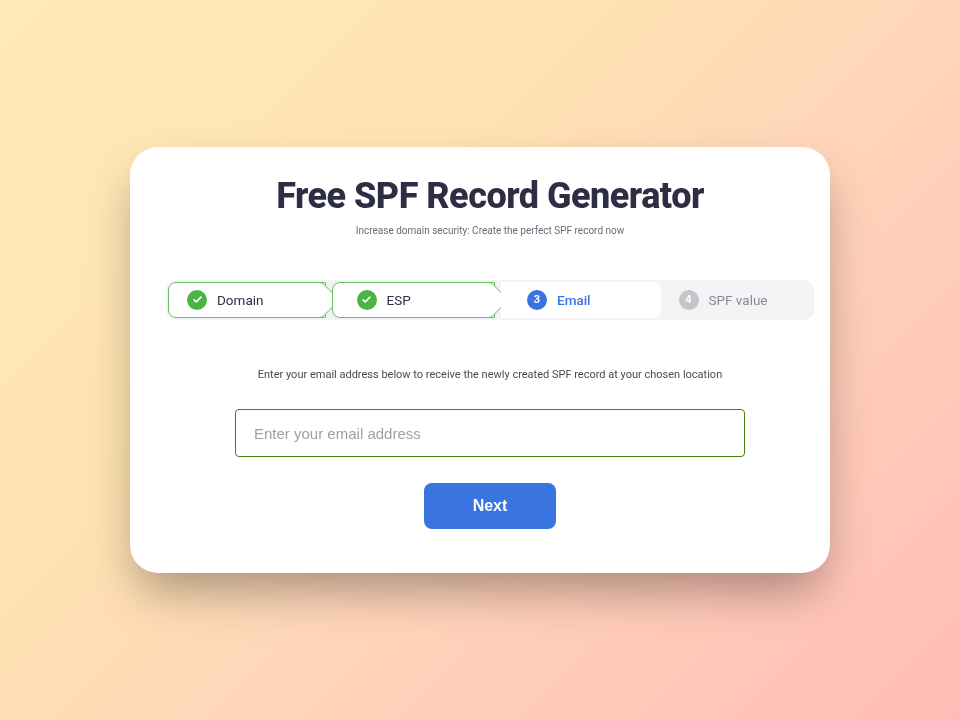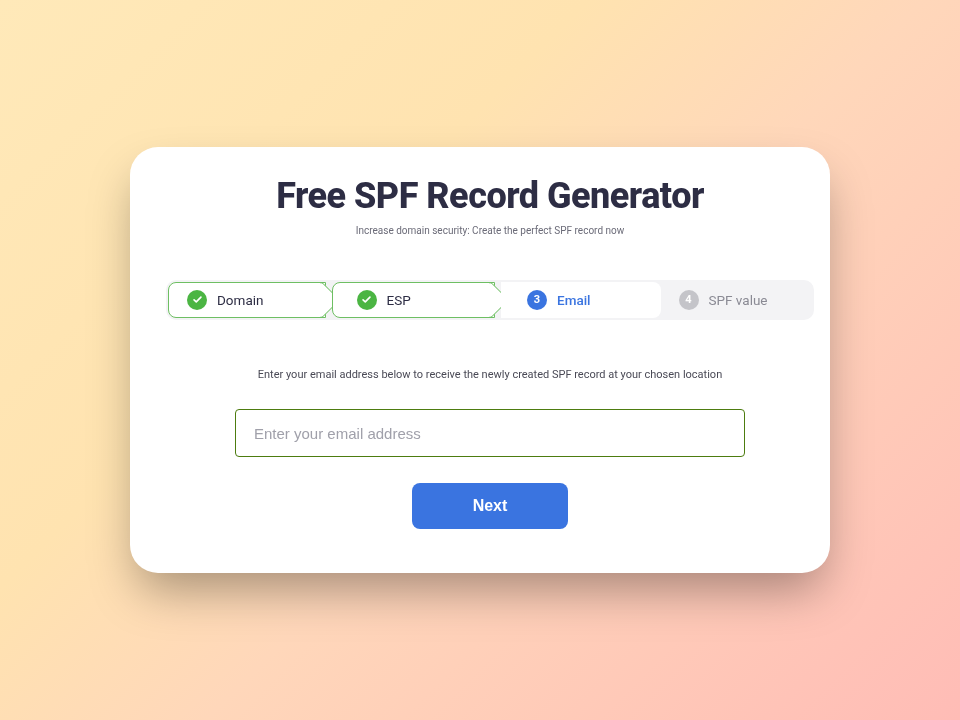--- a/index.html
+++ b/index.html
@@ -120,21 +120,21 @@
   .email-input::placeholder { color: #a0a0aa; }
   .next-btn {
     display: block;
     margin: 26px auto 0 auto;
     background: #3a74e0;
     color: #fff;
     font-size: 16px;
     font-weight: 700;
     border: none;
     border-radius: 8px;
-    width: 156px;
+    width: 132px;
     height: 46px;
     cursor: pointer;
   }
 </style>
 </head>
 <body>
 
 <div class="card">
 
   <h1 class="title">Free SPF Record Generator</h1>

